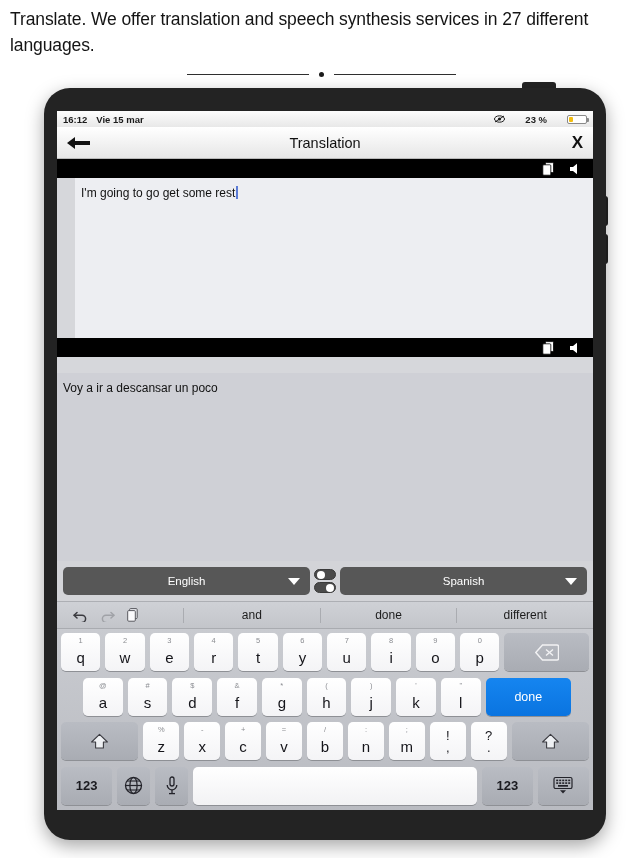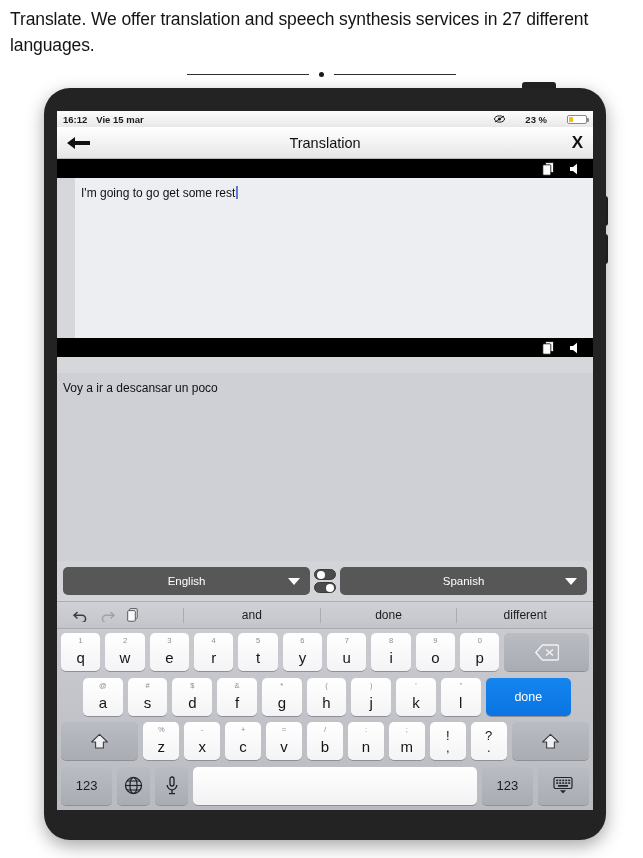--- a/index.html
+++ b/index.html
@@ -313,20 +313,21 @@
     left: 0; right: 0;
     text-align: center;
     font-size: 7.5px;
     color: #8b8d92;
   }
   .key.dark {
     background: linear-gradient(#b9bcc3, #a9acb3);
     color: #1b1b20;
     align-items: center;
     padding-bottom: 0;
+    font-weight: bold;
   }
   .key.blue {
     background: linear-gradient(#1585f0, #0a74e0);
     color: #ffffff;
     font-size: 12.5px;
     align-items: center;
     padding-bottom: 0;
   }
   .key.punct {
     flex-direction: column;

